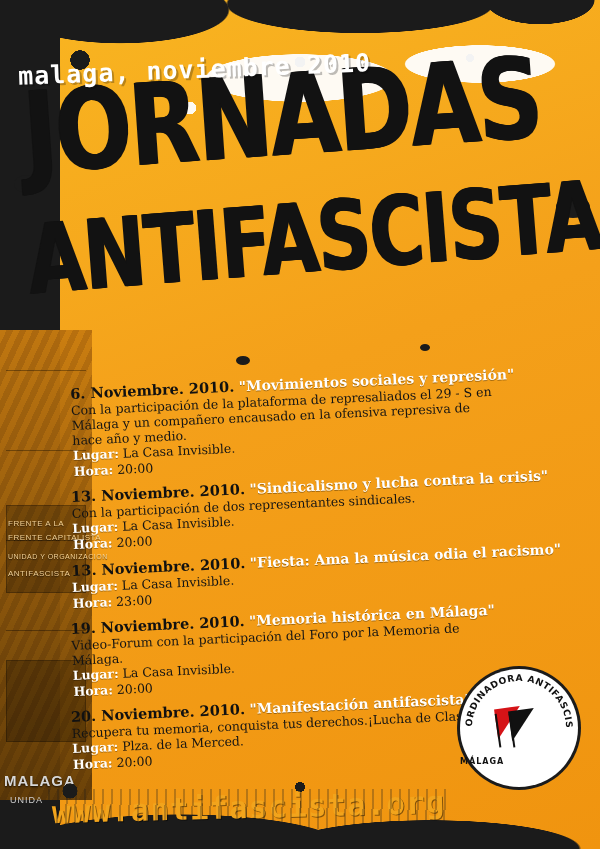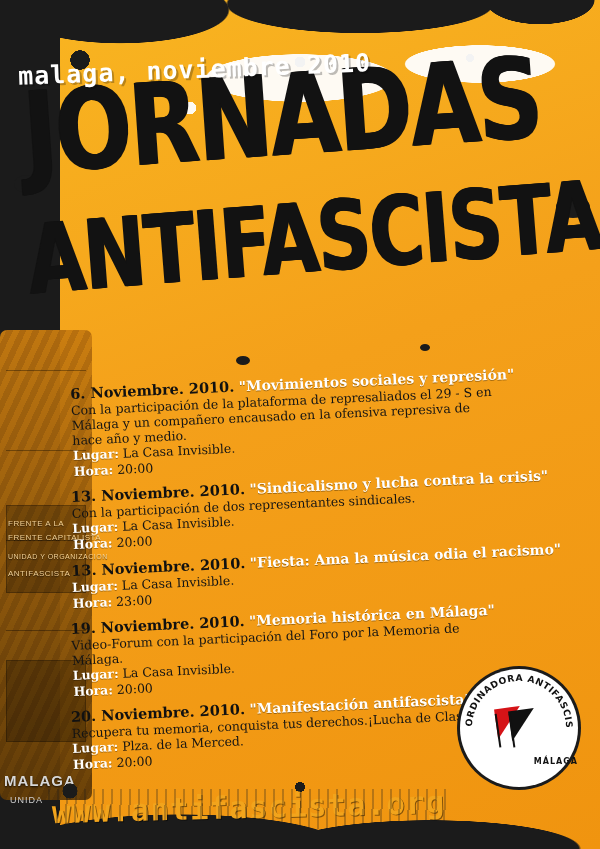--- a/index.html
+++ b/index.html
@@ -31,21 +31,20 @@
   .bg-photo {
     position: absolute;
     left: 0;
     top: 330px;
     width: 92px;
     height: 470px;
     background:
       linear-gradient(180deg, rgba(0,0,0,0.10), rgba(0,0,0,0.55)),
       repeating-linear-gradient(115deg, #e08a12 0 6px, #c97a10 6px 12px);
     opacity: 0.95;
-    border-radius: 7px;
   }
   .bg-photo .ph-band {
     position: absolute;
     left: 6px;
     width: 80px;
     height: 1px;
     background: rgba(0,0,0,0.35);
   }
   .bg-photo-text {
     position: absolute;
@@ -275,21 +274,21 @@
     background: #111;
     bottom: -2px;
   }
   .flag-pole-1 { left: 5px; transform: rotate(-8deg); }
   .flag-pole-2 { left: 19px; transform: rotate(-8deg); }
   .logo-city {
     position: absolute;
     left: 0;
     bottom: 21px;
     width: 118px;
-    text-align: right;
+    text-align: left;
     font-family: "DejaVu Sans", sans-serif;
     font-size: 8px;
     font-weight: bold;
     letter-spacing: 1px;
     color: #111;
   }
 
   
   .footer-url {
     position: absolute;

